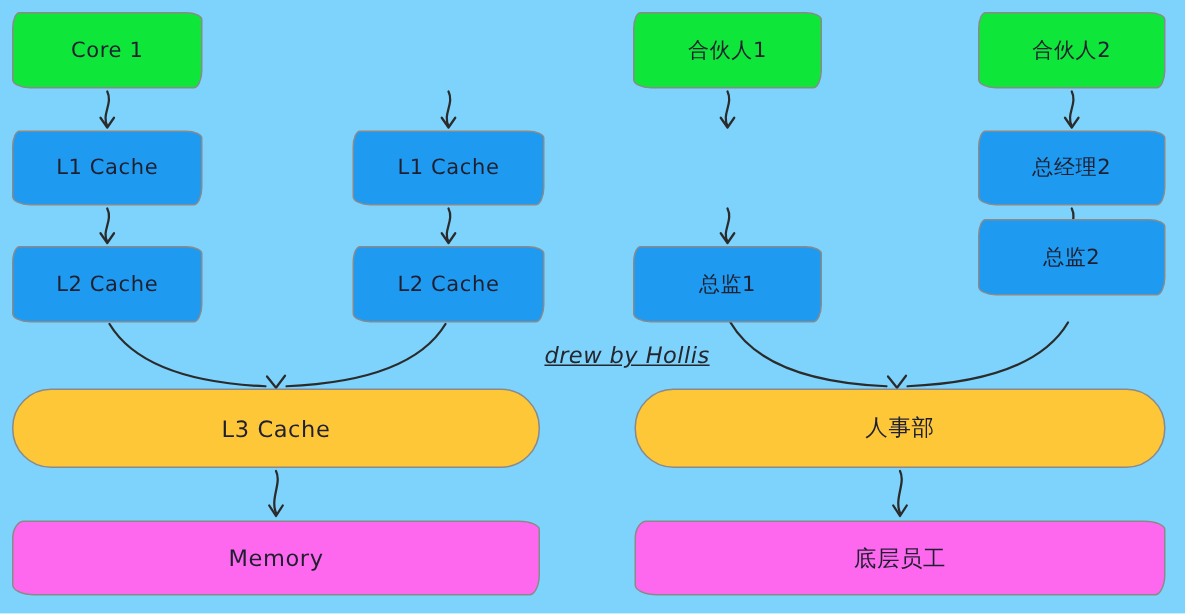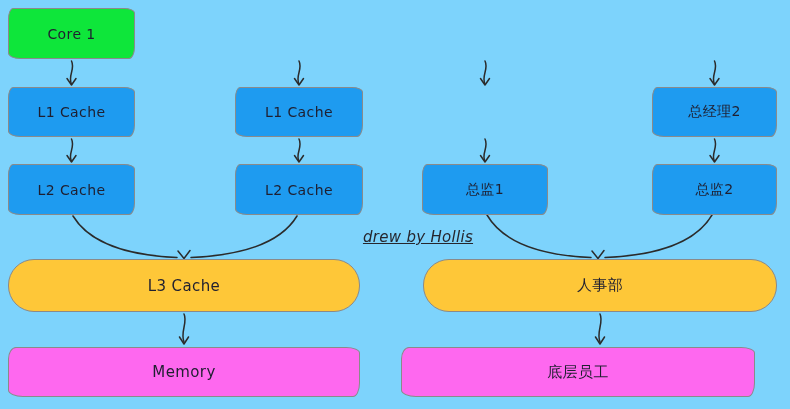--- a/index.html
+++ b/index.html
@@ -107,26 +107,28 @@
     </g>
   </svg>
 
   <div class="box green" style="left:8px;top:8px;width:127px;height:51px">Core 1</div>
   <div class="box blue" style="left:8px;top:87px;width:127px;height:50px">L1 Cache</div>
   <div class="box blue" style="left:8px;top:164px;width:127px;height:51px">L2 Cache</div>
 
   <div class="box blue" style="left:235px;top:87px;width:128px;height:50px">L1 Cache</div>
   <div class="box blue" style="left:235px;top:164px;width:128px;height:51px">L2 Cache</div>
 
+  <div class="box green" style="left:422px;top:8px;width:126px;height:51px">合伙人1</div>
   <div class="box blue" style="left:422px;top:164px;width:126px;height:51px">总监1</div>
 
+  <div class="box green" style="left:652px;top:8px;width:125px;height:51px">合伙人2</div>
   <div class="box blue" style="left:652px;top:87px;width:125px;height:50px">总经理2</div>
-  <div class="box blue" style="left:652px;top:164px;width:125px;height:51px">总监2</div>
+  <div class="box blue" style="left:652px;top:146px;width:125px;height:51px">总监2</div>
 
   <div class="box wide orange" style="left:8px;top:259px;width:352px;height:53px">L3 Cache</div>
   <div class="box wide orange" style="left:423px;top:259px;width:354px;height:53px">人事部</div>
 
   <div class="box wide pink" style="left:8px;top:347px;width:352px;height:50px">Memory</div>
-  <div class="box wide pink" style="left:401px;top:347px;width:354px;height:50px">底层员工</div>
+  <div class="box wide pink" style="left:423px;top:347px;width:354px;height:50px">底层员工</div>
 
   <div class="credit">drew by Hollis</div>
 
 </div>
 
 </body></html>

